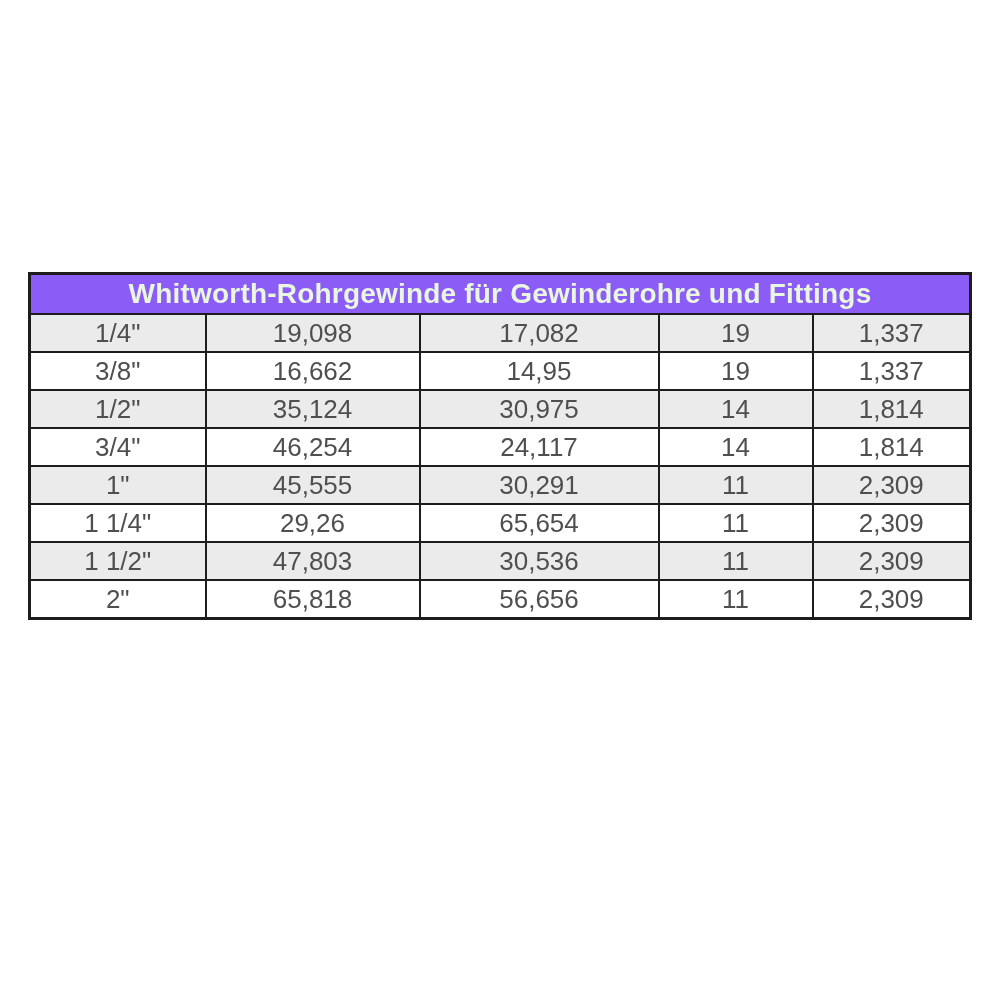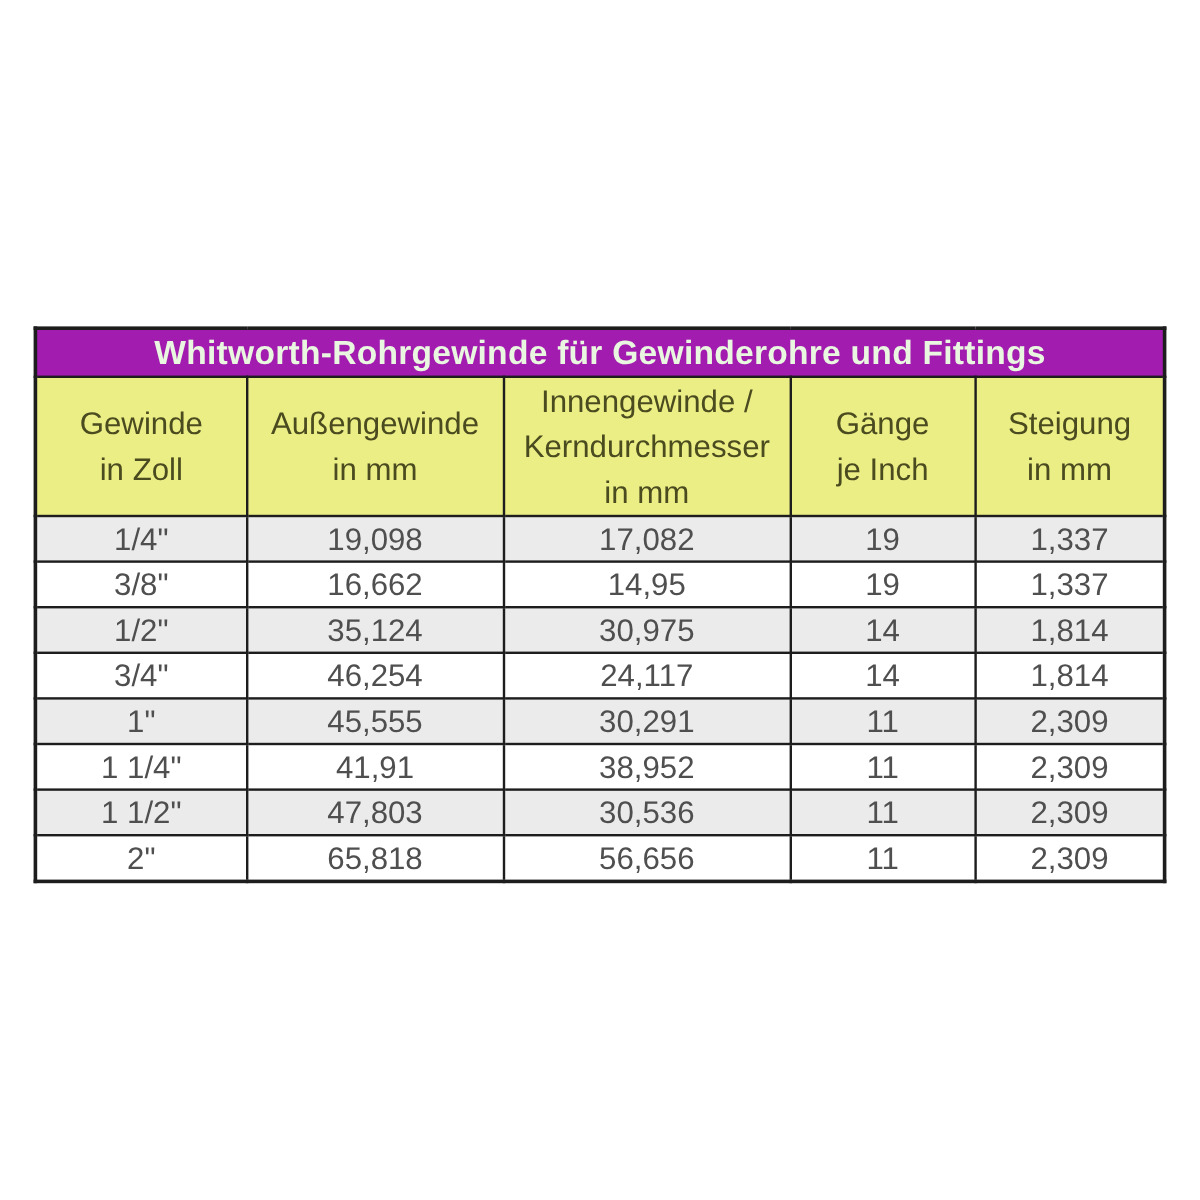--- a/index.html
+++ b/index.html
@@ -25,21 +25,21 @@
     border: 3px solid #1d1d1d;
   }
   table.spec-table th,
   table.spec-table td {
     border: 2px solid #1d1d1d;
     text-align: center;
     vertical-align: middle;
     padding: 0;
   }
   th.title-cell {
-    background: #a21caf;
+    background: #8b5cf6;
     color: #e9f6e0;
     font-size: 28px;
     font-weight: bold;
     height: 38px;
     letter-spacing: 0.2px;
   }
   tr.header-row th {
     background: #ebed85;
     color: #4b4b20;
     font-size: 26px;
@@ -67,33 +67,20 @@
       <col style="width:176px">
       <col style="width:214px">
       <col style="width:239px">
       <col style="width:154px">
       <col style="width:158px">
     </colgroup>
     <thead>
       <tr>
         <th class="title-cell" colspan="5">Whitworth-Rohrgewinde für Gewinderohre und Fittings</th>
       </tr>
-      <tr class="header-row">
-        <th>Gewinde
-in Zoll</th>
-        <th>Außengewinde
-in mm</th>
-        <th>Innengewinde /
-Kerndurchmesser
-in mm</th>
-        <th>Gänge
-je Inch</th>
-        <th>Steigung
-in mm</th>
-      </tr>
     </thead>
     <tbody id="table-body">
         <tr class="alt">
           <td>1/4"</td>
           <td>19,098</td>
           <td>17,082</td>
           <td>19</td>
           <td>1,337</td>
         </tr>
         <tr>
@@ -119,22 +106,22 @@
         </tr>
         <tr class="alt">
           <td>1"</td>
           <td>45,555</td>
           <td>30,291</td>
           <td>11</td>
           <td>2,309</td>
         </tr>
         <tr>
           <td>1 1/4"</td>
-          <td>41,91</td>
-          <td>38,952</td>
+          <td>29,26</td>
+          <td>65,654</td>
           <td>11</td>
           <td>2,309</td>
         </tr>
         <tr class="alt">
           <td>1 1/2"</td>
           <td>47,803</td>
           <td>30,536</td>
           <td>11</td>
           <td>2,309</td>
         </tr>

